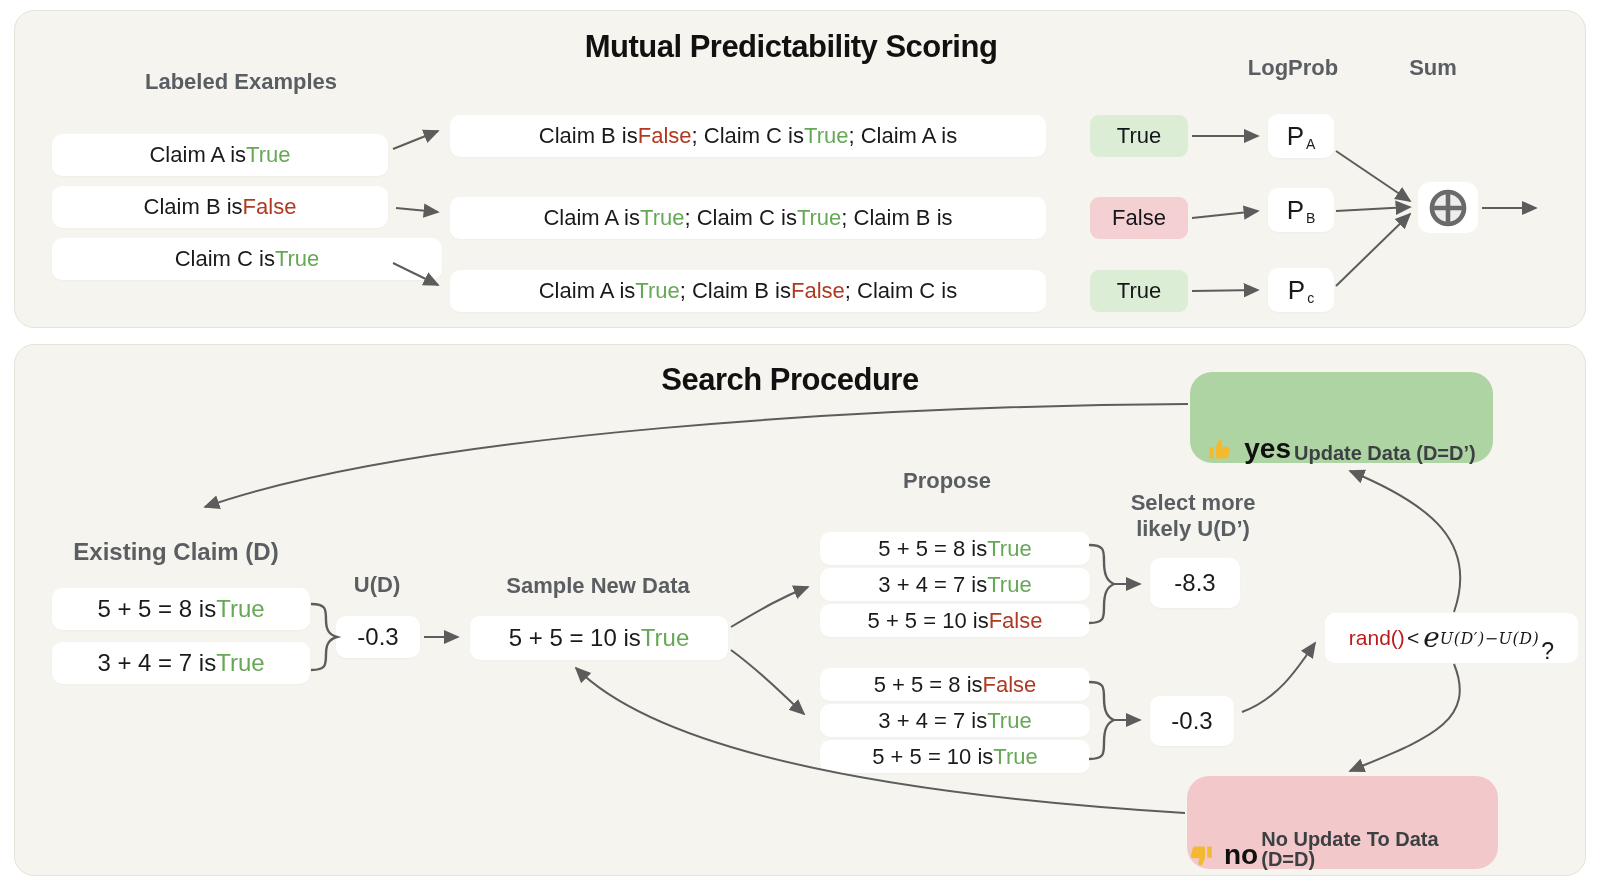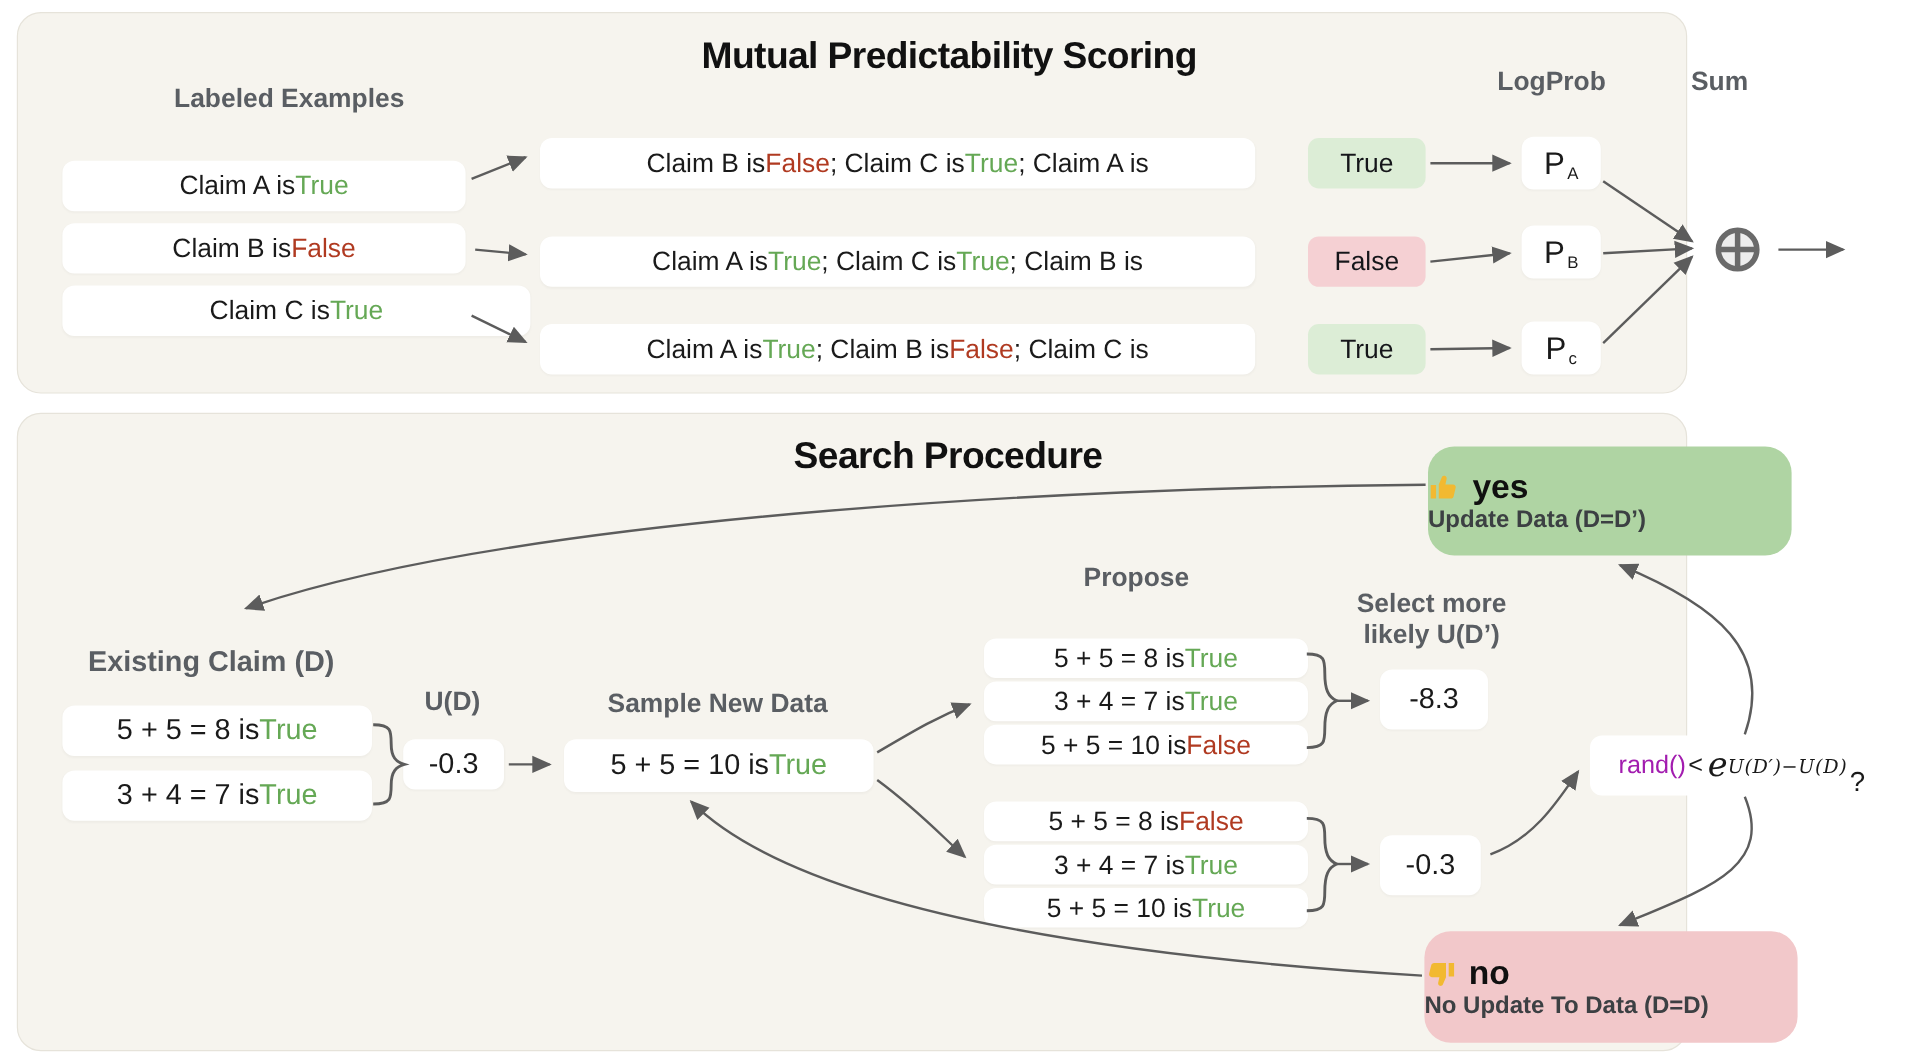--- a/index.html
+++ b/index.html
@@ -1,21 +1,21 @@
 <!DOCTYPE html>
 <html style="--panel-bg: #f6f4ee; --panel-border: #e6e3da; --box-bg: #ffffff; --true-text: #65a855; --false-text: #b03a21; --chip-true-bg: #dcedd6; --chip-false-bg: #f5d0d3; --yes-bg: #afd4a3; --no-bg: #f2c8ca; --header-gray: #5a5e63; --arrow: #5c5c5c; --title: #111111; --thumb-yellow: #f2b931;"><head>
 <meta charset="utf-8">
 <style>
   html,body{margin:0;padding:0;background:#ffffff;}
   .canvas{
     position:relative;width:1602px;height:886px;background:#ffffff;
     font-family:"Liberation Sans",sans-serif;overflow:hidden;
   }
   .panel{
-    position:absolute;left:14px;width:1392px;
+    position:absolute;left:14px;width:1572px;
     background:var(--panel-bg);border:1px solid var(--panel-border);
     border-radius:20px;box-sizing:border-box;
   }
   .panel-top{top:10px;height:318px;}
   .panel-bottom{top:344px;height:532px;}
   .bigtitle{
     position:absolute;transform:translateX(-50%);white-space:nowrap;
     font-size:31px;font-weight:700;color:var(--title);letter-spacing:-0.5px;
   }
   .colhead{
@@ -31,28 +31,28 @@
   .seg-g{color:var(--true-text);} .seg-r{color:var(--false-text);}
   .chip{
     position:absolute;border-radius:9px;display:flex;align-items:center;justify-content:center;
     font-size:22px;color:#15161a;white-space:nowrap;
   }
   .chip-green{background:var(--chip-true-bg);} .chip-red{background:var(--chip-false-bg);}
   .pbox{font-size:26px;}
   .psub{font-size:14px;margin-top:16px;margin-left:2px;}
   .sumbox{position:absolute;background:var(--box-bg);border-radius:12px;display:flex;align-items:center;justify-content:center;}
   .decision{
-    position:absolute;border-radius:22px;display:flex;flex-direction:column;
-    align-items:flex-start;justify-content:center;gap:3px;
+    position:absolute;border-radius:22px;display:flex;flex-direction:row;
+    align-items:flex-end;justify-content:center;gap:3px;
   }
   .decision-yes{background:var(--yes-bg);} .decision-no{background:var(--no-bg);}
   .decision .l1{font-size:28px;font-weight:700;color:#101010;display:flex;align-items:center;gap:10px;line-height:1;}
   .decision .l2{font-size:20px;font-weight:700;color:#3c4043;line-height:1;}
   .formula{position:absolute;background:var(--box-bg);border-radius:10px;display:flex;align-items:center;justify-content:center;white-space:nowrap;}
-  .formula .lhs{font-size:21px;color:#a21caf;}
+  .formula .lhs{font-size:21px;color:#b91c1c;}
   .formula .op{font-size:21px;color:#1a1a1a;margin:0 4px 0 2px;}
   .formula .mbase{font-family:"DejaVu Serif",serif;font-style:italic;font-size:28px;color:#1a1a1a;line-height:1;}
   .formula .mexp{font-family:"DejaVu Serif",serif;font-style:italic;font-size:16px;color:#1a1a1a;vertical-align:12px;letter-spacing:0.5px;}
   .formula .q{font-size:23px;color:#1a1a1a;margin-left:2px;align-self:flex-end;position:relative;top:2px;}
   .overlay{position:absolute;left:0;top:0;pointer-events:none;}
   .overlay path{stroke:var(--arrow);stroke-width:2;fill:none;}
   .overlay path.brace{stroke-width:2.4;}
   #ah path{fill:var(--arrow);stroke:none;}
   .thumb{display:inline-block;}
 </style>

